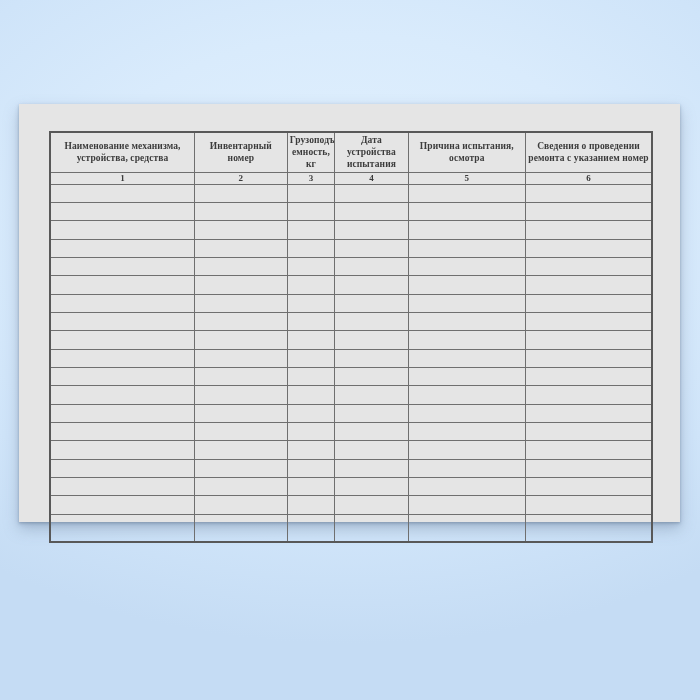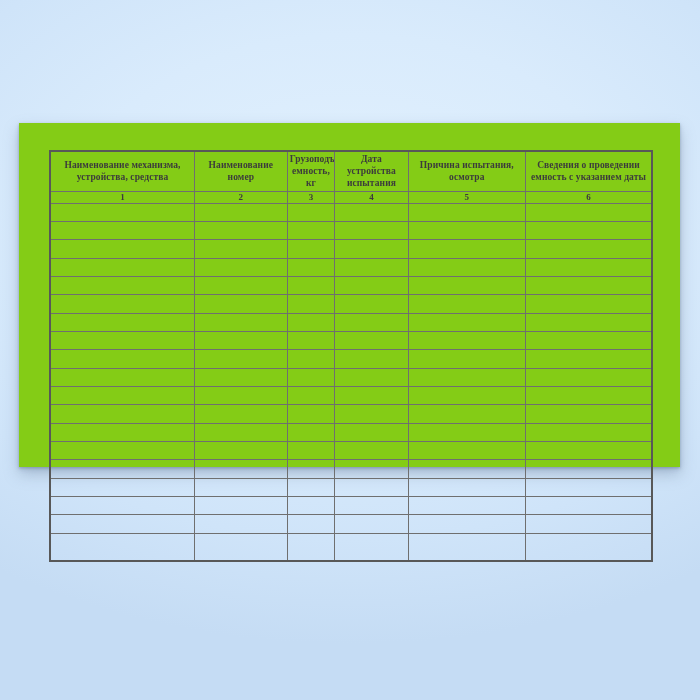--- a/index.html
+++ b/index.html
@@ -6,23 +6,23 @@
   html, body { width: 700px; height: 700px; }
   body {
     position: relative;
     overflow: hidden;
     font-family: "Liberation Serif", serif;
     background: radial-gradient(ellipse 620px 420px at 50% 32%,
                 #e2f1fe 0%, #d9ebfc 45%, #cfe4f9 75%, #c5dcf4 100%);
   }
   .paper {
     position: absolute;
-    left: 19px; top: 123px;
-    width: 661px; height: 344px;
-    background: #84cc16;
+    left: 19px; top: 104px;
+    width: 661px; height: 418px;
+    background: #e5e5e5;
     box-shadow:
       0 2px 4px rgba(100, 120, 148, 0.35),
       0 7px 14px rgba(100, 120, 148, 0.38),
       0 1px 2px rgba(100, 120, 148, 0.30);
   }
   table.log-table {
     position: absolute;
     left: 30px; top: 27px;
     width: 604px; height: 412px;
     border-collapse: collapse;
@@ -65,29 +65,29 @@
         <col style="width: 15.4%;">
         <col style="width: 7.9%;">
         <col style="width: 12.2%;">
         <col style="width: 19.5%;">
         <col style="width: 21%;">
       </colgroup>
     <thead>
       <tr>
           <th class="header-cell">Наименование механизма,
 устройства, средства</th>
-          <th class="header-cell">Наименование номер</th>
+          <th class="header-cell">Инвентарный номер</th>
           <th class="header-cell">Грузоподъ-
 емность, кг</th>
           <th class="header-cell">Дата устройства
 испытания</th>
           <th class="header-cell">Причина испытания,
 осмотра</th>
           <th class="header-cell">Сведения о проведении
-емность с указанием даты</th>
+ремонта с указанием номер</th>
         </tr>
       <tr>
           <td class="number-cell">1</td>
           <td class="number-cell">2</td>
           <td class="number-cell">3</td>
           <td class="number-cell">4</td>
           <td class="number-cell">5</td>
           <td class="number-cell">6</td>
         </tr>
     </thead>

